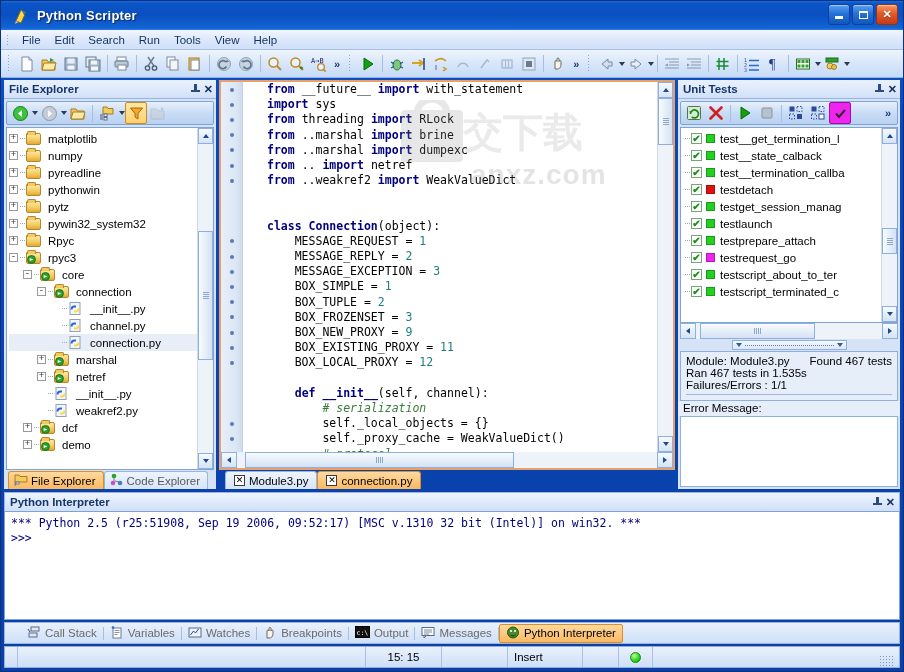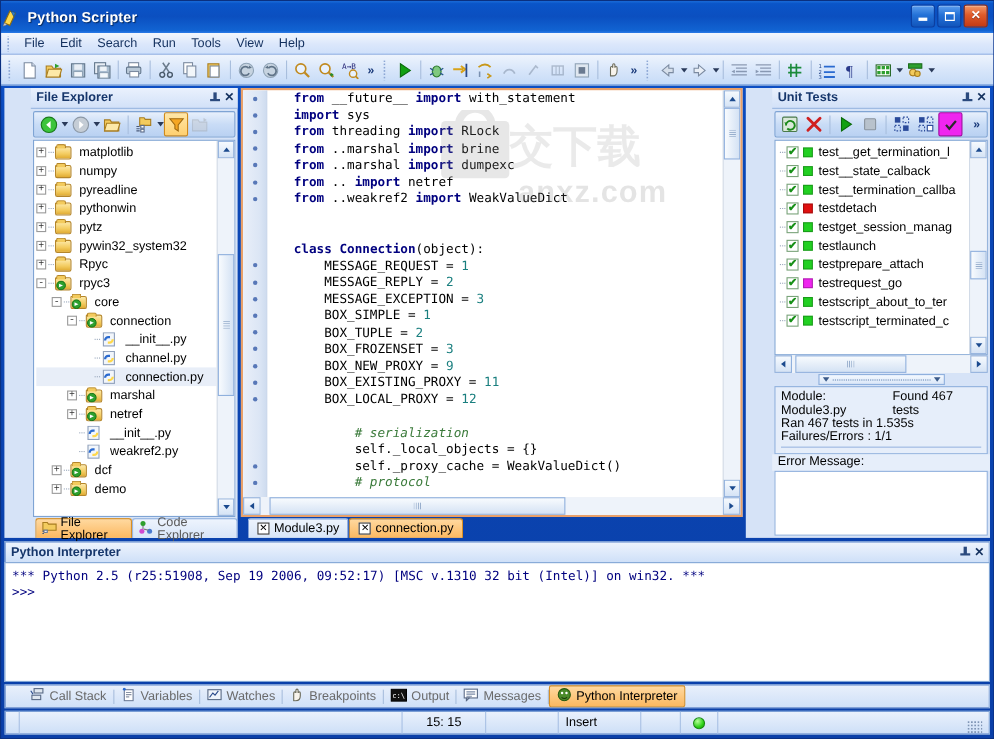--- a/index.html
+++ b/index.html
@@ -15,21 +15,21 @@
     position:absolute; left:0; top:0; width:904px; height:672px;
     background:linear-gradient(180deg,#0f5ad8 0%,#0b48b8 18%,#0a3fa8 100%);
     border:1px solid #0a3080;
     display:flex; flex-direction:column;
   }
 
   
   .titlebar {
     height:29px; flex:0 0 29px; position:relative;
     background:linear-gradient(180deg,#1a6cd8 0%,#0a55c8 8%,#0b4fc0 48%,#1163d2 92%,#2a7ae8 100%);
-    display:flex; align-items:center; padding-left:0;
+    display:flex; align-items:center; padding-left:12px;
   }
   .titlebar .tlogo { width:18px; height:18px; position:relative; margin-right:6px; }
   .titlebar .ttext {
     color:#fff; font-weight:bold; font-size:13px;
     text-shadow:1px 1px 1px rgba(0,0,0,.55);
     letter-spacing:.2px;
   }
   .winbtns { position:absolute; right:5px; top:3px; display:flex; gap:2px; }
   .wbtn {
     width:22px; height:21px; border:1px solid #0c3fa0; border-radius:3px;
@@ -65,21 +65,21 @@
     background-size:3px 3px; background-position:1px 2px; background-repeat:repeat-y; }
   .tbtn { width:22px; height:22px; display:flex; align-items:center; justify-content:center; position:relative; flex:0 0 22px; }
   .tsep { width:1px; height:17px; background:#a8bedd; margin:0 3px; flex:0 0 1px; }
   .chev { color:#1a3a7a; font-size:11px; font-weight:bold; padding:0 4px; }
   .ddarrow { width:0;height:0;border-left:3px solid transparent;border-right:3px solid transparent;border-top:4px solid #2a3a5a; margin-left:1px;}
 
   
   .main { flex:1 1 auto; display:flex; padding:2px 3px 0 3px; min-height:0; }
 
   
-  .dock { display:flex; flex-direction:column; background:#d6e3f7; min-height:0;padding-left:24px; }
+  .dock { display:flex; flex-direction:column; background:#d6e3f7; min-height:0; }
   .dock-head {
     height:19px; flex:0 0 19px; display:flex; align-items:center;
     background:linear-gradient(180deg,#eaf1fd 0%,#d2e1f8 100%);
     padding:0 3px 0 5px; border-bottom:1px solid #9ab6e0;
   }
   .dock-title { font-weight:bold; font-size:11.5px; color:#16366b; flex:1; }
   .dock-btns { display:flex; gap:4px; align-items:center; }
   .pin { width:9px; height:11px; position:relative; }
   .pin::before{content:"";position:absolute;left:3px;top:0;width:3px;height:7px;background:#2b4a7e;}
   .pin::after{content:"";position:absolute;left:0;top:6px;width:9px;height:2px;background:#2b4a7e;}
@@ -864,20 +864,21 @@
                 <div class="cline">    MESSAGE_REQUEST = <span class="num">1</span></div>
                 <div class="cline">    MESSAGE_REPLY = <span class="num">2</span></div>
                 <div class="cline">    MESSAGE_EXCEPTION = <span class="num">3</span></div>
                 <div class="cline">    BOX_SIMPLE = <span class="num">1</span></div>
                 <div class="cline">    BOX_TUPLE = <span class="num">2</span></div>
                 <div class="cline">    BOX_FROZENSET = <span class="num">3</span></div>
                 <div class="cline">    BOX_NEW_PROXY = <span class="num">9</span></div>
                 <div class="cline">    BOX_EXISTING_PROXY = <span class="num">11</span></div>
                 <div class="cline">    BOX_LOCAL_PROXY = <span class="num">12</span></div>
                 <div class="cline">&nbsp;</div>
+                <div class="cline">    <span class="kw">def</span> <span class="cls">__init__</span>(self, channel):</div>
                 <div class="cline">        <span class="cmt"># serialization</span></div>
                 <div class="cline">        self._local_objects = {}</div>
                 <div class="cline">        self._proxy_cache = WeakValueDict()</div>
                 <div class="cline">        <span class="cmt"># protocol</span></div>
               </div>
             <div class="watermark">
               <svg width="260" height="70" viewBox="0 0 260 70">
                 <rect x="0" y="10" width="62" height="52" rx="4" fill="#8a8a8a"></rect>
                 <path d="M16 14a15 15 0 0 1 30 0v8" fill="none" stroke="#8a8a8a" stroke-width="7"></path>
                 <text x="62" y="46" font-size="40" fill="#9a9a9a" font-family="serif" font-weight="bold">交下载</text>

